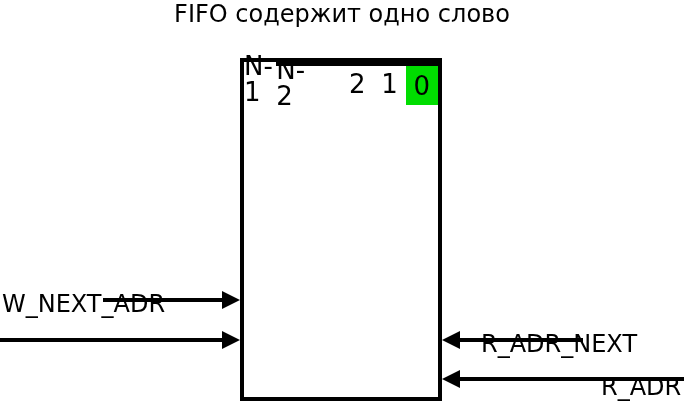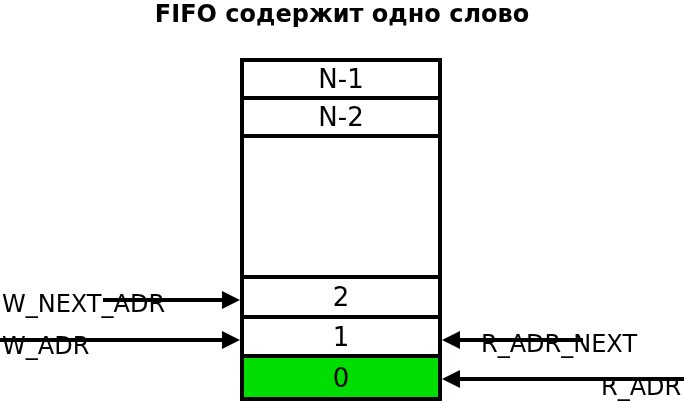--- a/index.html
+++ b/index.html
@@ -2,26 +2,26 @@
 <html><head>
 <meta charset="utf-8">
 <style>
   html,body{margin:0;padding:0;background:#fff;}
   .canvas{
     position:relative;width:684px;height:403px;background:#fff;overflow:hidden;
     font-family:"DejaVu Sans","Liberation Sans",sans-serif;color:#000;
   }
   .title{
     position:absolute;top:0;left:0;width:100%;text-align:center;
-    font-size:24px;line-height:28px;white-space:nowrap;font-weight:bold;
+    font-size:24px;line-height:28px;white-space:nowrap;
   }
   .fifo{
     position:absolute;left:240px;top:58px;width:202px;height:343px;
     box-sizing:border-box;border:4px solid #000;background:#fff;
-    display:flex;flex-direction:column;
+    display:flex;flex-direction:row;
   }
   .cell{
     box-sizing:border-box;width:100%;
     display:flex;align-items:center;justify-content:center;
     font-size:26px;line-height:1;background:#fff;
   }
   .cell + .cell{border-top:4px solid #000;align-items:center;}
   .c-n1{height:34px;}
   .c-n2{height:38px;}
   .c-mid{height:141px;}
@@ -63,21 +63,20 @@
     </div>
     <div class="cell c-1">
       <span>1</span>
     </div>
     <div class="cell c-0" style="background: rgb(0, 221, 0);">
       <span>0</span>
     </div>
   </div>
 
   <div class="ptr-label" style="left:2px;top:259px;">W_NEXT_ADR</div>
-  <div class="ptr-label" style="left:2px;top:301px;">W_ADR</div>
 
   <div class="ptr-label" style="left:601px;top:342px;">R_ADR</div>
   <div class="ptr-label" style="left:481px;top:299px;">R_ADR_NEXT</div>
 
   <div class="hline" style="left:103px;top:298px;width:121px;"></div>
   <div class="head-right" style="left:222px;top:291px;"></div>
 
   <div class="hline" style="left:0;top:338px;width:224px;"></div>
   <div class="head-right" style="left:222px;top:331px;"></div>
 

